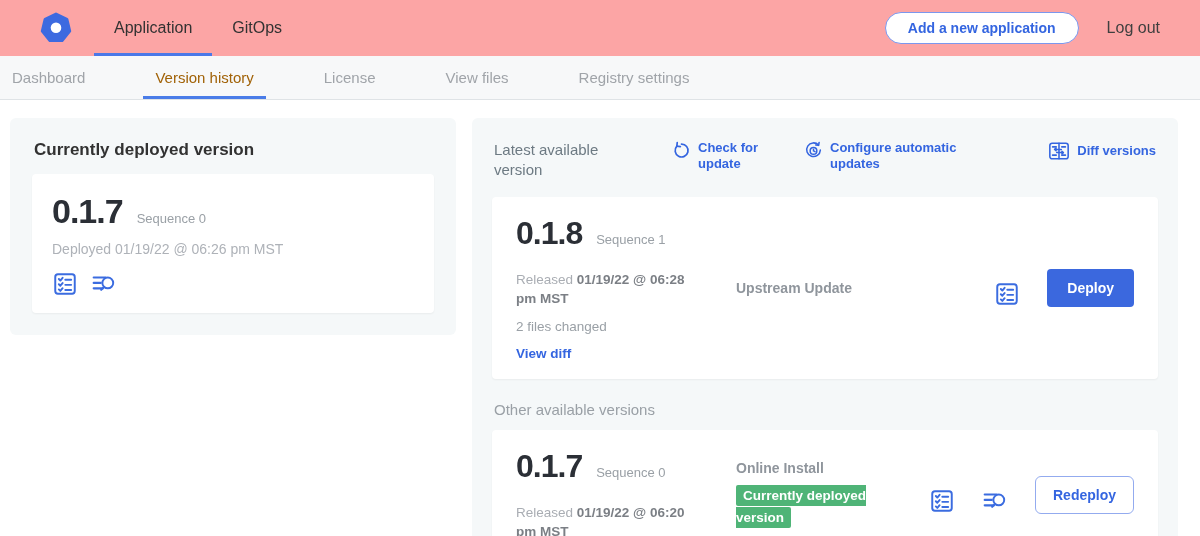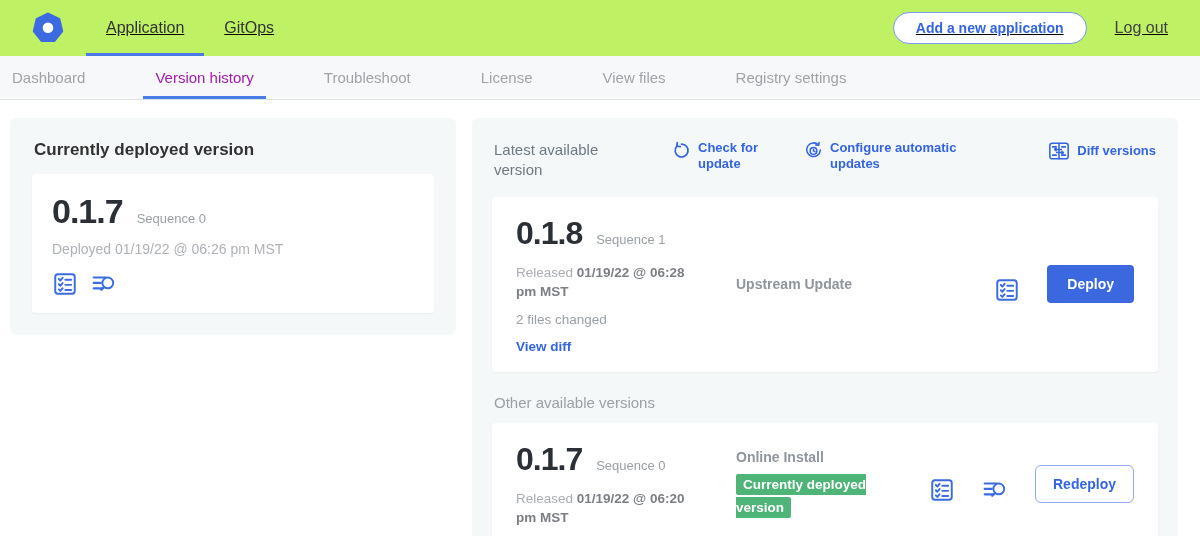--- a/index.html
+++ b/index.html
@@ -1,37 +1,37 @@
 <!DOCTYPE html>
 <html><head>
 <meta charset="utf-8">
 <style>
   * { margin:0; padding:0; box-sizing:border-box; }
   body { font-family:"Liberation Sans","DejaVu Sans",sans-serif; background:#fff; }
   .page { width:1200px; height:536px; overflow:hidden; background:#fff; }
 
   
-  .topnav { height:56px; display:flex; align-items:stretch; background:#bef264; padding:0 32px;text-decoration:underline; }
+  .topnav { height:56px; display:flex; align-items:stretch; background:#fca5a5; padding:0 40px; }
   .logo-wrap { display:flex; align-items:center; margin-right:22px; }
   .topnav-tabs { display:flex; align-items:stretch; }
   .top-tab { display:flex; align-items:center; padding:0 20px; font-size:16px; color:#323232;
              cursor:pointer; border-bottom:3px solid transparent; padding-top:3px; }
   .top-tab.active { border-bottom-color:#4a78e8; }
   .topnav-right { margin-left:auto; display:flex; align-items:center; gap:28px; }
   .add-app-btn { height:32px; padding:0 22px; border:1px solid #7b97ee; border-radius:17px;
                  background:#fff; color:#3465e0; font-size:14px; font-weight:700; cursor:pointer;
                  font-family:inherit; }
   .logout { font-size:16px; color:#3f3f3f; cursor:pointer; }
 
   
   .subnav { height:44px; background:#f7f8f9; border-bottom:1px solid #dfe3e6;
             display:flex; align-items:stretch; gap:46px; }
   .sub-tab { display:flex; align-items:center; padding:0 12px; font-size:15px; color:#a0a4a9;
              cursor:pointer; border-bottom:3px solid transparent; padding-top:3px; }
-  .sub-tab.active { color:#a21caf; border-bottom-color:#4a7ce8; }
+  .sub-tab.active { color:#a16207; border-bottom-color:#4a7ce8; }
 
   
   .main { display:flex; gap:16px; margin:18px 22px 0 10px; align-items:flex-start; }
   .panel { background:#f5f8f9; border-radius:6px; }
   .left-panel { width:446px; padding:20px 22px 22px; }
   .right-panel { flex:1; padding:20px; }
 
   .panel-title { font-size:17px; font-weight:700; color:#323232; margin:2px 0 14px 2px; }
 
   .white-card { background:#fff; border-radius:4px; box-shadow:0 1px 2px rgba(0,0,0,.05); }
@@ -54,21 +54,21 @@
   .header-action .act-icon svg { width:100%; height:100%; }
   .action-check { width:92px; }
   .action-config { margin-left:40px; width:172px; }
   .action-diff { margin-left:auto; align-items:center; }
   .action-diff .act-icon { width:22px; height:22px; margin-top:0; }
 
   
   .version-card { padding:18px 24px; display:flex; align-items:center; }
   .vc-left { width:212px; flex:none; }
   .vc-left .version-num { font-size:32px; }
-  .released { margin-top:12px; font-size:13.5px; color:#a9adb3; line-height:1.4; max-width:172px; }
+  .released { margin-top:19px; font-size:13.5px; color:#a9adb3; line-height:1.4; max-width:172px; }
   .released b { color:#7b7f85; font-weight:700; }
   .files-row { margin-top:10px; font-size:13.5px; color:#9aa0a6; display:flex; gap:12px; align-items:baseline;flex-direction:column; }
   .view-diff { color:#3465e0; font-weight:700; cursor:pointer; text-decoration:none; }
   .vc-mid { flex:1; padding-left:8px; }
   .source-label { font-size:14px; font-weight:600; color:#8f959c; }
   .badge-wrap { width:150px; margin-top:9px; }
   .deployed-badge { display:inline; background:#4fb477; color:#fff; font-size:13.5px; font-weight:600;
                     padding:3px 7px; line-height:1.65; border-radius:2px; }
   .vc-right { display:flex; align-items:flex-end; gap:27px; }
   .deploy-btn { background:#3b68de; color:#fff; font-weight:700; font-size:14px; border:none;
@@ -98,21 +98,20 @@
     </div>
     <div class="topnav-right">
       <button class="add-app-btn">Add a new application</button>
       <span class="logout">Log out</span>
     </div>
   </div>
 
   <div class="subnav">
     <div class="sub-tab">Dashboard</div>
     <div class="sub-tab active">Version history</div>
-    <div class="sub-tab">Troubleshoot</div>
     <div class="sub-tab">License</div>
     <div class="sub-tab">View files</div>
     <div class="sub-tab">Registry settings</div>
   </div>
 
   <div class="main">
 
     <div class="panel left-panel">
       <div class="panel-title">Currently deployed version</div>
       <div class="white-card deployed-card">

